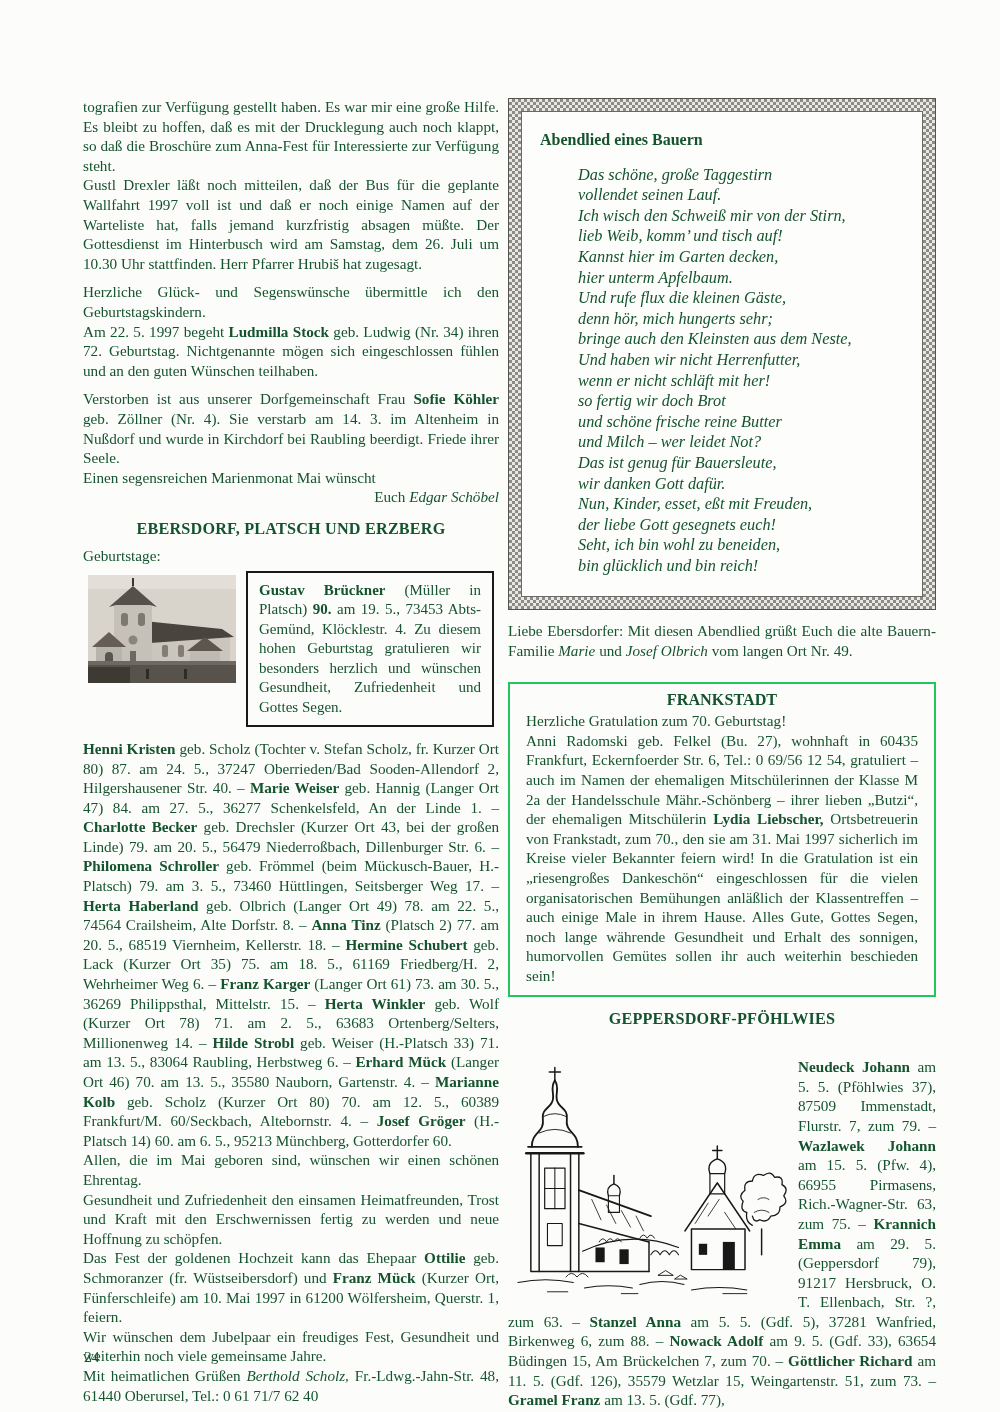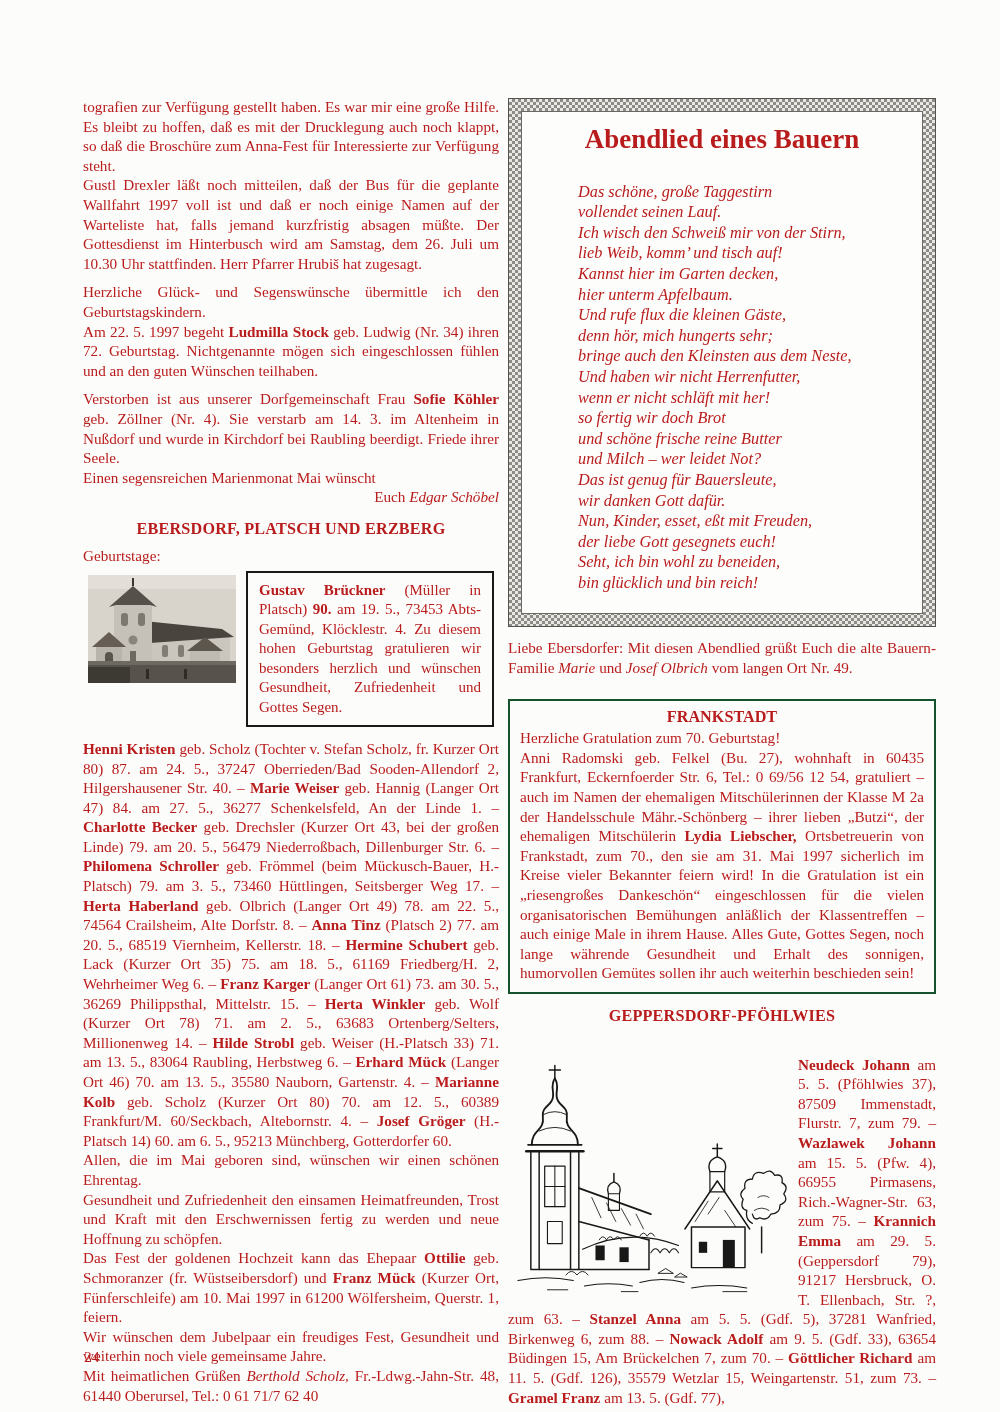--- a/index.html
+++ b/index.html
@@ -1,19 +1,19 @@
 <!DOCTYPE html>
 <html lang="de"><head>
 <meta charset="utf-8">
 <style>
   * { margin:0; padding:0; box-sizing:border-box; }
   html,body { background:#e8e8e6; }
   .page {
     position:relative; width:1000px; height:1412px; margin:0 auto;
-    background:#fcfcfa; color:#b91c1c; overflow:hidden;
+    background:#fcfcfa; color:#14532d; overflow:hidden;
     font-family:"Liberation Serif", serif;
     font-size:15.2px; line-height:19.6px;
   }
   .rb { font-weight:bold; }
   .ri { font-style:italic; }
   .col-left  { position:absolute; left:83px;  top:97px; width:416px; }
   .col-right { position:absolute; left:508px; top:98px; width:428px; }
   p.just { text-align:justify; }
   .mt { margin-top:9px; }
   .sig { text-align:right; }
@@ -30,26 +30,26 @@
   }
   .pagenum { position:absolute; left:84px; top:1347px; font-size:15.5px; }
 
   
   .poem-frame {
     border:1px solid #55534f; padding:12px;
     background:repeating-conic-gradient(#8d8b86 0% 25%, #e9e8e4 0% 50%);
     background-size:6px 6px;
   }
   .poem-inner { background:#fdfdfb; border:1px solid #6b6965; padding:14px 18px 20px; }
-  .poem-title { text-align:center; font-size:27px; font-weight:bold; margin:4px 0 32px; }
+  .poem-title { font-size:16px; font-weight:bold; margin:4px 0 15px; }
   .poem-lines { font-style:italic; font-size:16.3px; line-height:20.6px; padding-left:38px; }
   .poem-caption { margin-top:11px; text-align:justify; }
 
   
-  .frank-box { border:2px solid #14532d; margin-top:21px; padding:5px 10px 9px; }
+  .frank-box { border:2px solid #22c55e; margin-top:21px; padding:5px 16px 9px; }
   .frank-head { text-align:center; font-size:16.2px; font-weight:bold; margin:2px 0 1px; }
   .frank-line1 { text-align:left; }
   .frank-body { text-align:justify; }
 
   .gepp-head { margin-top:21px; margin-bottom:4px; }
   .village-drawing { float:left; width:282px; height:240px; margin:4px 8px 2px 0; }
   .gepp-body { text-align:justify;margin-top:28px; }
   .gepp-wrap::after { content:""; display:block; clear:both; }
 </style>
 </head>

